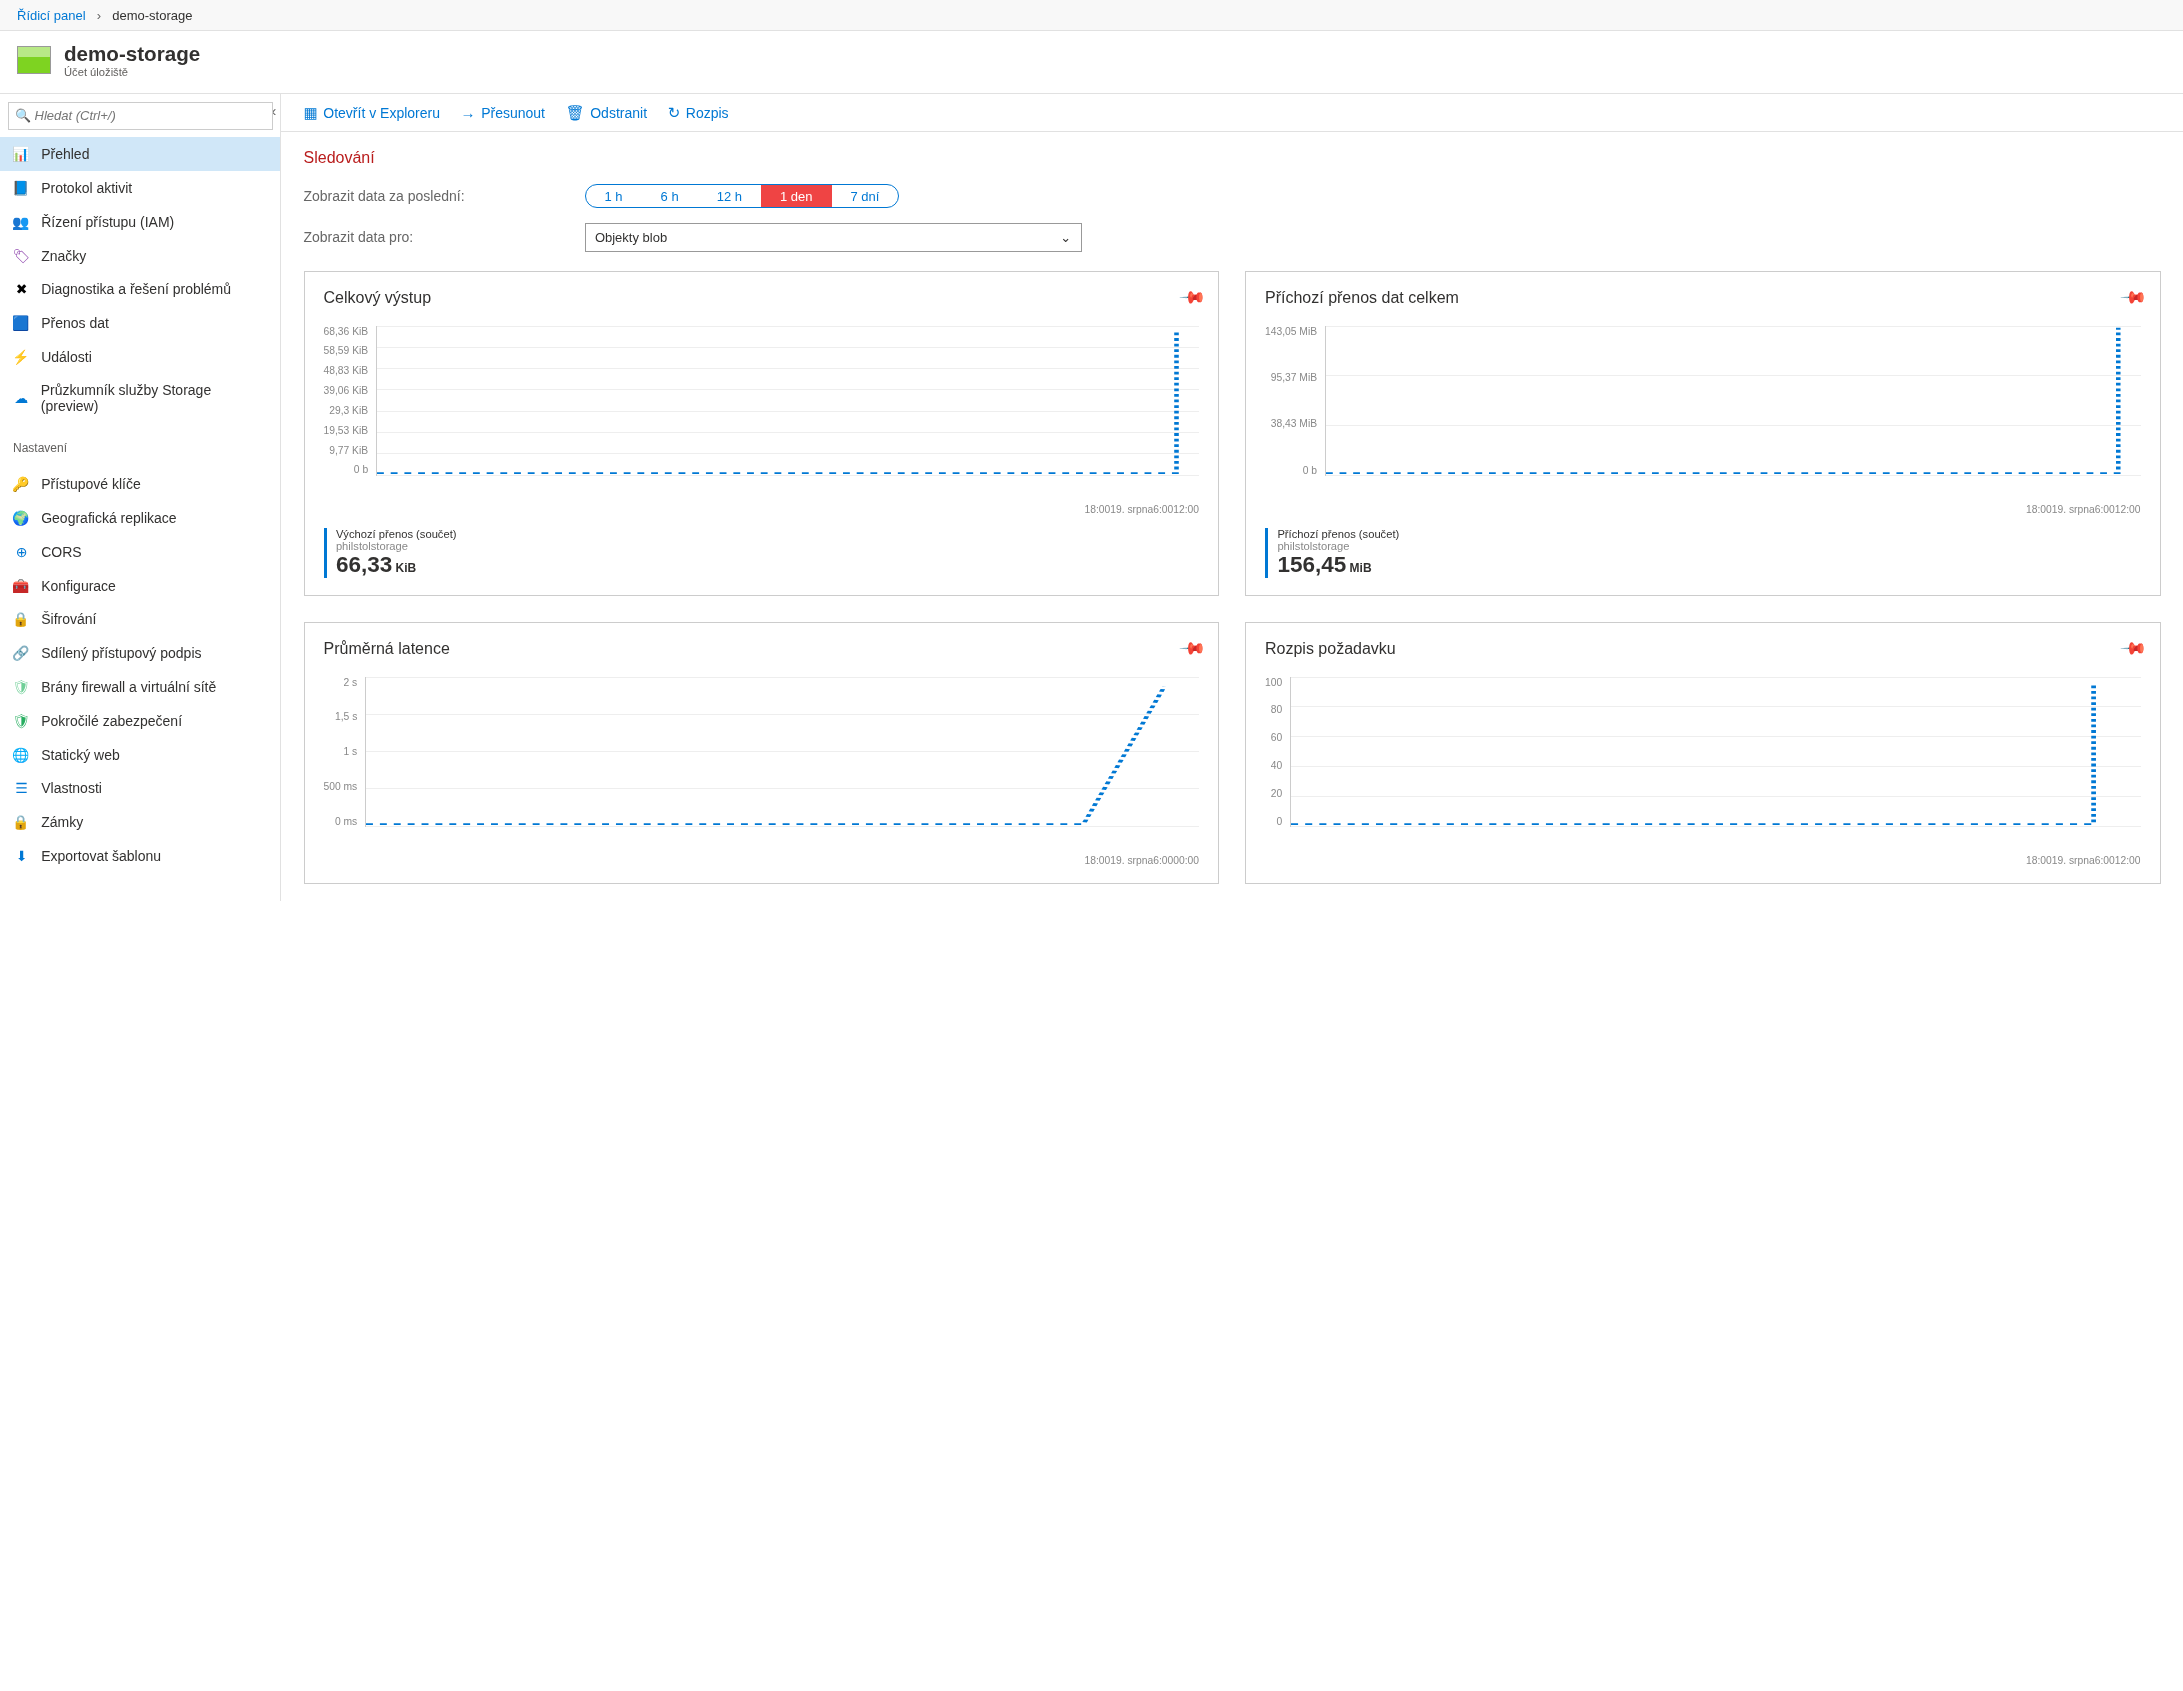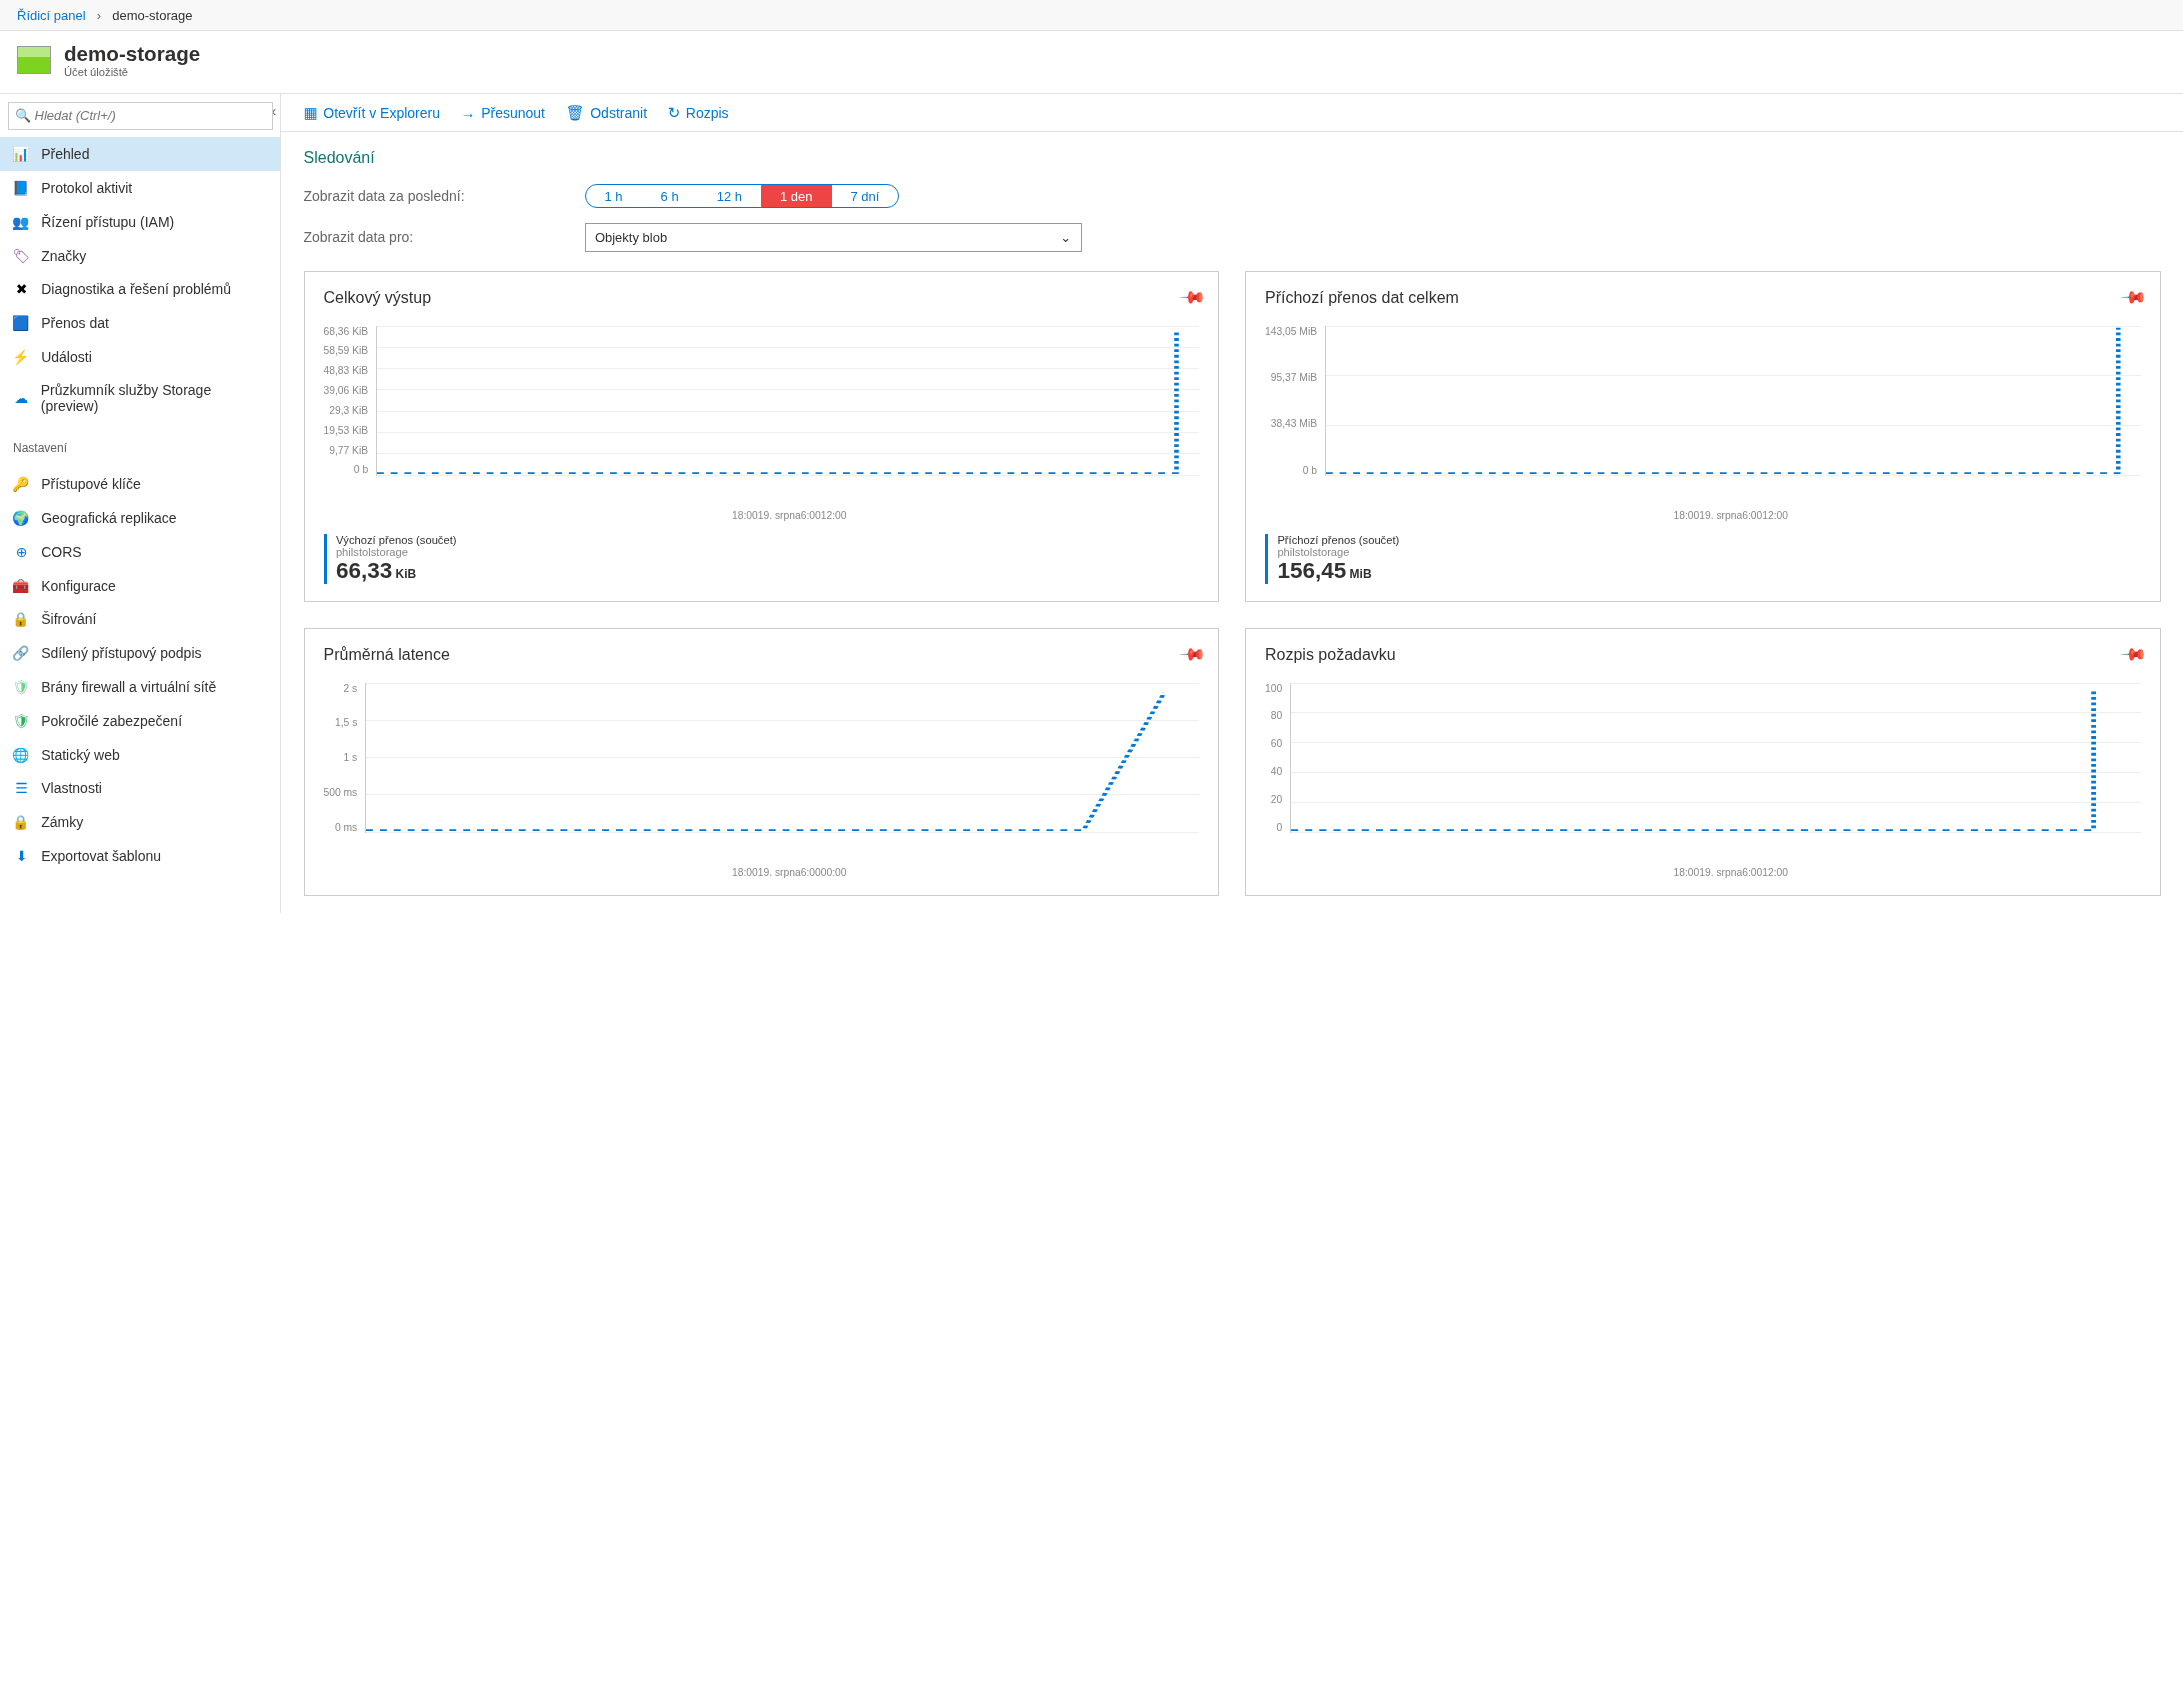--- a/index.html
+++ b/index.html
@@ -20,36 +20,36 @@
 .nav{list-style:none;margin-top:3.7px}
 .nav li{padding:8.4px 13px;display:flex;align-items:center;gap:11.2px;cursor:pointer;font-size:14px}
 .nav li.selected{background:#d0e7f8}
 .nav li.section{font-size:12px;color:#605e5c;padding-top:15px;cursor:default;font-weight:400}
 .ico{width:17px;height:17px;display:inline-flex;align-items:center;justify-content:center;font-size:14px}
 .main{flex:1;padding:0}
 .toolbar{padding:9.4px 22.5px;border-bottom:0.9px solid #e1e1e1;display:flex;gap:20.6px}
 .toolbar button{background:none;border:none;color:#0078d4;display:flex;align-items:center;gap:5.6px;font-size:14px;cursor:pointer}
 .toolbar .ti{font-size:15px}
 .content{padding:17px 22.5px}
-.sect-title{font-size:16px;font-weight:400;margin-bottom:17px;color:#0f766e}
+.sect-title{font-size:16px;font-weight:400;margin-bottom:17px;color:#b91c1c}
 .row{display:flex;align-items:center;margin-bottom:15px;gap:19px}
 .row .lbl{width:262px;color:#666;font-size:14px}
 .pill-group{display:flex;border:0.9px solid #0078d4;border-radius:19px;overflow:hidden}
 .pill{padding:3.7px 19px;color:#0078d4;cursor:pointer;font-size:13px;border:none;background:none}
 .pill.active{background:#ef4444;color:#fff}
 .select{width:497px;padding:5.6px 9.4px;border:0.9px solid #999;font-size:13px;background:#fff;display:flex;justify-content:space-between;align-items:center;cursor:pointer}
 .charts{display:grid;grid-template-columns:1fr 1fr;gap:26px;margin-top:19px}
 .card{border:0.9px solid #ccc;padding:17px 19px;position:relative}
 .card-title{font-size:16px;font-weight:400;margin-bottom:19px}
 .pin{position:absolute;top:15px;right:15px;cursor:pointer;font-size:17px;color:#333;transform:rotate(45deg)}
 .chart-area{position:relative;height:169px;display:flex}
 .y-axis{display:flex;flex-direction:column;justify-content:space-between;align-items:flex-end;padding-right:7.5px;font-size:10.3px;color:#888;height:150px}
 .plot{flex:1;position:relative;border-left:0.9px solid #ccc;border-bottom:0.9px solid #ccc;height:150px}
 .gridline{position:absolute;left:0;right:0;border-top:0.9px solid #eee}
-.x-axis{display:flex;justify-content:center;font-size:10.3px;color:#888;margin-top:15px;padding-left:56px}
+.x-axis{display:flex;justify-content:flex-end;font-size:10.3px;color:#888;margin-top:9px;padding-left:56px}
 .metric{display:flex;gap:9.4px;margin-top:13px;border-left:3.7px solid #0078d4;padding-left:9.4px}
 .metric-label{font-size:11.2px;color:#323130}
 .metric-sub{font-size:11.2px;color:#888}
 .metric-val{font-size:22.5px;font-weight:600}
 .metric-unit{font-size:12px;font-weight:600}
 svg.spark{position:absolute;inset:0;width:100%;height:100%}
 </style>
 </head>
 <body>
 

